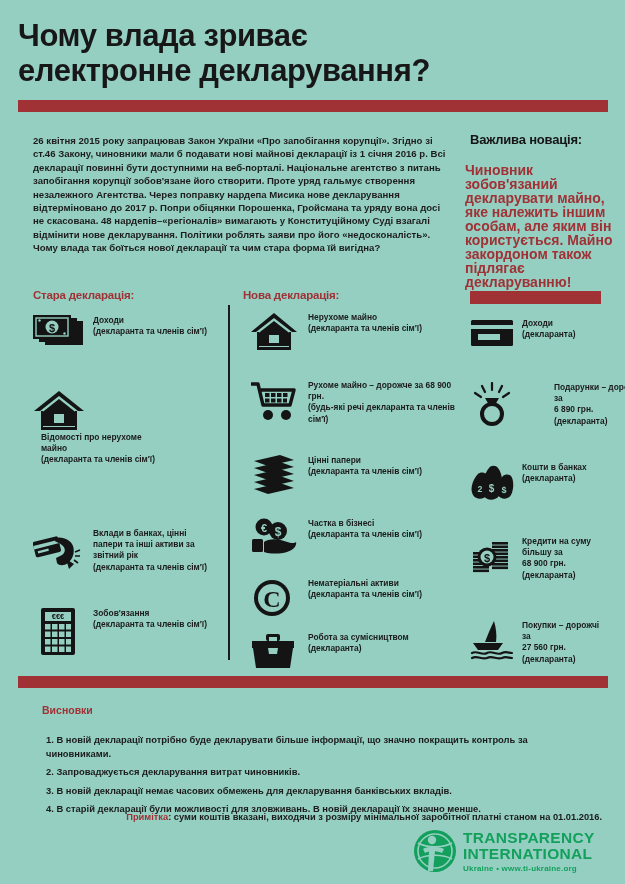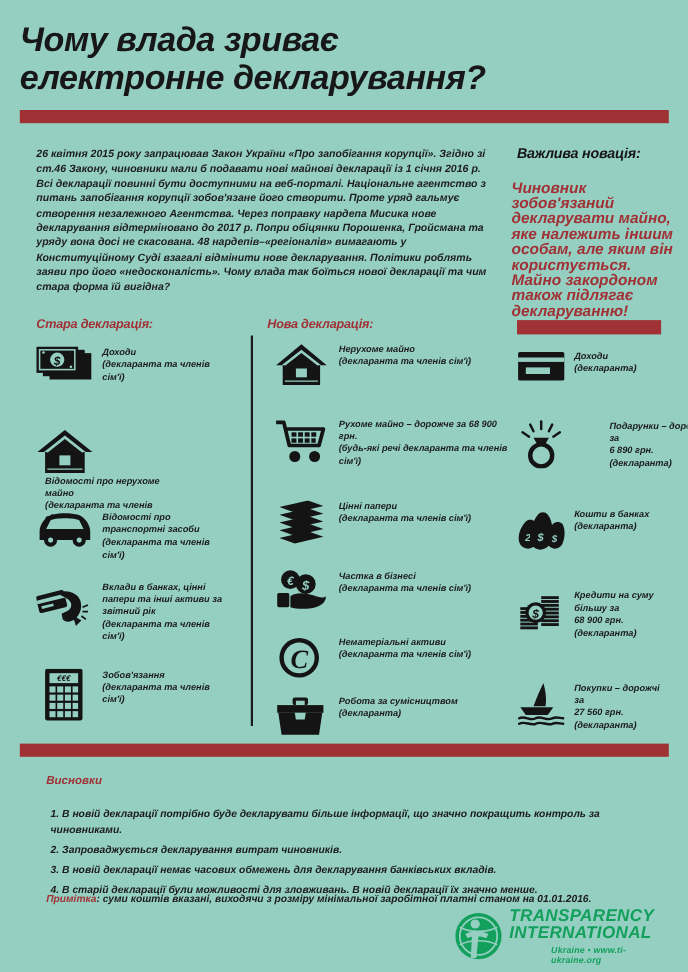--- a/index.html
+++ b/index.html
@@ -4,21 +4,21 @@
 <style>
   html,body{margin:0;padding:0;}
   body{
     width:625px;height:884px;
     background:#95cfc2;
     font-family:"Liberation Sans", sans-serif;
     color:#1b1b1b;
     overflow:hidden;
     position:relative;
   }
-  .page{position:relative;width:625px;height:884px;font-style:italic;}
+  .page{position:relative;width:625px;height:884px;}
 
   
   .title{
     position:absolute;left:18px;top:18px;width:592px;
     font-size:31px;line-height:35px;font-weight:bold;
     letter-spacing:-0.4px;color:#171717;
   }
   .title .l2{display:block;}
 
   .bar{position:absolute;background:#a03236;}
@@ -61,29 +61,29 @@
   .c2 .ico{width:48px;}
   .c2 .txt{width:160px;margin-left:10px;}
   .c3 .ico{width:44px;}
   .c3 .txt{width:88px;margin-left:8px;}
 
   
   .conc-head{position:absolute;left:42px;top:704px;font-size:10.5px;font-weight:bold;color:#a03236;}
   .conc-list{position:absolute;left:42px;top:729px;width:545px;
     font-size:9.4px;line-height:14.2px;font-weight:bold;color:#1b1b1b;}
   .conc-list div{margin:4px;}
-  .note{position:absolute;left:42px;top:812px;width:560px;font-size:9.3px;font-weight:bold;color:#1b1b1b;}
+  .note{position:absolute;left:42px;top:812px;width:560px;font-size:9.3px;font-weight:bold;color:#1b1b1b;text-align:right;}
   .note b{color:#a03236;font-weight:bold;}
 
   
   .logo{position:absolute;left:413px;top:826px;width:200px;height:50px;display:flex;align-items:center;}
   .logo-mark{width:44px;height:44px;flex:0 0 auto;}
   .logo-txt{margin-left:6px;color:#0f9d58;}
   .logo-l1,.logo-l2{font-size:15.5px;font-weight:bold;line-height:16px;letter-spacing:0.3px;color:#13a05c;}
-  .logo-l3{font-size:8px;font-weight:bold;color:#13a05c;margin-top:2px;letter-spacing:0.2px;margin-left:38px;}
+  .logo-l3{font-size:8px;font-weight:bold;color:#13a05c;margin-top:2px;letter-spacing:0.2px;}
 </style>
 </head>
 <body>
 
 <div class="page">
 
   <div class="title">
     <span class="l1">Чому влада зриває</span>
     <span class="l2">електронне декларування?</span>
   </div>
@@ -125,33 +125,20 @@
           <path d="M26 1 L51 21 L44 21 L44 40 L8 40 L8 21 L1 21 Z" fill="#141414"></path>
           <path d="M26 6 L45 21 L42 21 L42 37 L10 37 L10 21 L7 21 Z" fill="#95cfc2"></path>
           <path d="M26 9 L43 22.5 L43 36 L9 36 L9 22.5 Z" fill="#141414"></path>
           <rect x="21" y="24" width="10" height="9" fill="#95cfc2"></rect>
         </svg>
     </span>
     <span class="txt" style="white-space:pre-line">Відомості про нерухоме майно
 (декларанта та членів сім'ї)</span>
   </div>
 
-  <div class="item c1" style="left:33px;top:465px;">
-    <span class="ico">
-      <svg width="52" height="34" viewBox="0 0 52 34">
-          <path d="M3 18 C3 12 8 5 14 3 C20 1 32 1 38 3 C44 5 49 12 49 18 L49 26 L3 26 Z" fill="#141414"></path>
-          <path d="M13 8 C17 5.5 35 5.5 39 8 L43 16 L9 16 Z" fill="#95cfc2"></path>
-          <circle cx="13" cy="26" r="6" fill="#141414"></circle>
-          <circle cx="39" cy="26" r="6" fill="#141414"></circle>
-          <circle cx="13" cy="26" r="2.3" fill="#95cfc2"></circle>
-          <circle cx="39" cy="26" r="2.3" fill="#95cfc2"></circle>
-        </svg>
-    </span>
-    <span class="txt" style="white-space:pre-line">Відомості про транспортні засоби (декларанта та членів сім'ї)</span>
-  </div>
 
   <div class="item c1" style="left:33px;top:528px;">
     <span class="ico">
       <svg width="52" height="44" viewBox="0 0 52 44">
           <g transform="rotate(-14 26 22)">
             <rect x="2" y="8" width="26" height="16" rx="2" fill="#141414"></rect>
             <rect x="2" y="12" width="26" height="3.4" fill="#95cfc2"></rect>
             <rect x="5" y="18" width="11" height="2.4" fill="#95cfc2"></rect>
           </g>
           <path d="M22 10 C30 8 38 12 40 18 C42 24 40 31 35 35 C31 38 26 38 24 35 L23 30 L29 27 C32 25 33 21 30 18 C27 15 23 14 22 13 Z" fill="#141414"></path>

